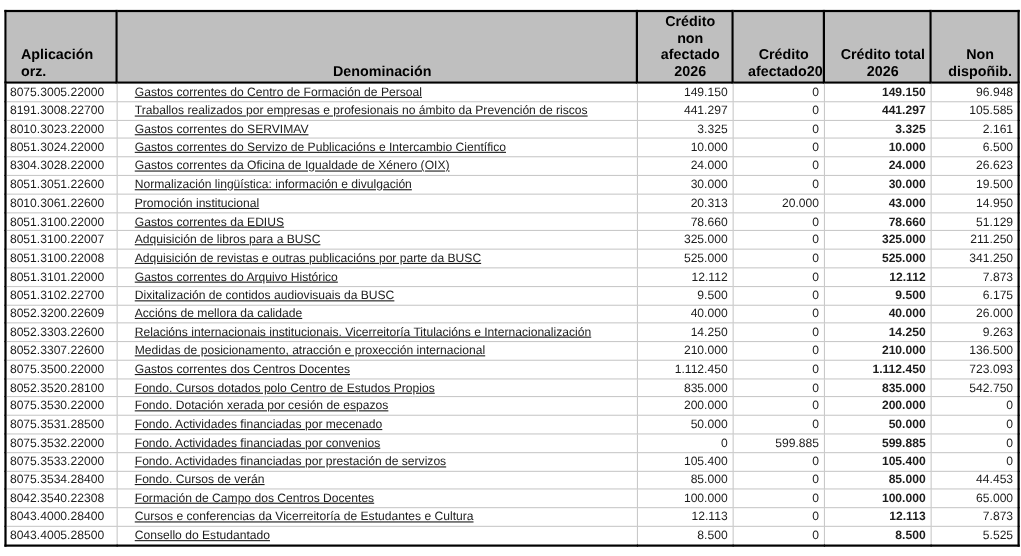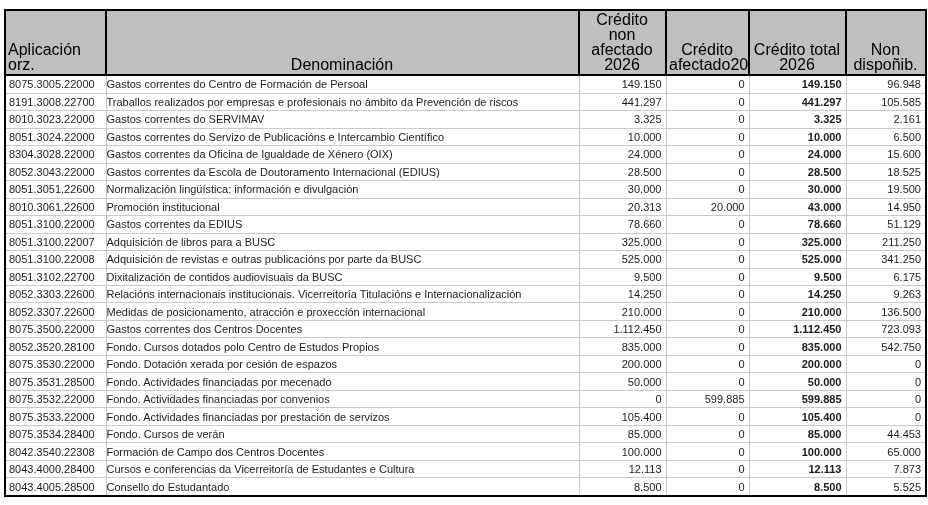--- a/index.html
+++ b/index.html
@@ -16,43 +16,43 @@
   table.budget {
     border-collapse: collapse;
     table-layout: fixed;
     width: 921px;
     height: 488px;
     border: 2px solid #000000;
   }
   th {
     background: #bfbfbf;
     border: 2px solid #000000;
-    font-size: 16px;
-    font-weight: normal;
+    font-size: 13px;
+    font-weight: bold;
     color: #000000;
     vertical-align: bottom;
-    padding: 1px 3px 2px 2px;
+    padding: 1px 3px 2px 13px;
     overflow: hidden;
   }
   thead tr { height: 37px; }
   th.col0 { text-align: left; margin-top: 31px; }
   th.col1, th.col2, th.col3, th.col4, th.col5 { text-align: center; }
   .hl { display: block; line-height: 15px; }
   .hl:empty { display: none; }
   td {
     border: 1px solid #c9c9c9;
     font-size: 11px;
     color: #1c1c1c;
     padding: 0 4px;
     white-space: nowrap;
     overflow: hidden;
     vertical-align: middle;
   }
   td.c0 { text-align: left; padding-left: 3px; margin-left: 47px; }
-  td.c1 { text-align: left; padding-left: 0; }
+  td.c1 { text-align: left; padding-left: 16px; text-decoration: underline; }
   td.c2, td.c3, td.c4, td.c5 { text-align: right; }
   td.c4 { font-weight: bold; }
 </style>
 </head>
 <body>
 
 <div class="sheet">
   <table class="budget">
     <colgroup>
       <col style="width:101px">
@@ -122,29 +122,21 @@
           <td class="c3">0</td>
           <td class="c4">10.000</td>
           <td class="c5">6.500</td>
         </tr>
         <tr>
           <td class="c0">8304.3028.22000</td>
           <td class="c1">Gastos correntes da Oficina de Igualdade de Xénero (OIX)</td>
           <td class="c2">24.000</td>
           <td class="c3">0</td>
           <td class="c4">24.000</td>
-          <td class="c5">15.600</td>
-        </tr>
-        <tr>
-          <td class="c0">8052.3043.22000</td>
-          <td class="c1">Gastos correntes da Escola de Doutoramento Internacional (EDIUS)</td>
-          <td class="c2">28.500</td>
-          <td class="c3">0</td>
-          <td class="c4">28.500</td>
-          <td class="c5">18.525</td>
+          <td class="c5">26.623</td>
         </tr>
         <tr>
           <td class="c0">8051.3051.22600</td>
           <td class="c1">Normalización lingüística: información e divulgación</td>
           <td class="c2">30.000</td>
           <td class="c3">0</td>
           <td class="c4">30.000</td>
           <td class="c5">19.500</td>
         </tr>
         <tr>
@@ -173,26 +165,42 @@
         </tr>
         <tr>
           <td class="c0">8051.3100.22008</td>
           <td class="c1">Adquisición de revistas e outras publicacións por parte da BUSC</td>
           <td class="c2">525.000</td>
           <td class="c3">0</td>
           <td class="c4">525.000</td>
           <td class="c5">341.250</td>
         </tr>
         <tr>
+          <td class="c0">8051.3101.22000</td>
+          <td class="c1">Gastos correntes do Arquivo Histórico</td>
+          <td class="c2">12.112</td>
+          <td class="c3">0</td>
+          <td class="c4">12.112</td>
+          <td class="c5">7.873</td>
+        </tr>
+        <tr>
           <td class="c0">8051.3102.22700</td>
           <td class="c1">Dixitalización de contidos audiovisuais da BUSC</td>
           <td class="c2">9.500</td>
           <td class="c3">0</td>
           <td class="c4">9.500</td>
           <td class="c5">6.175</td>
+        </tr>
+        <tr>
+          <td class="c0">8052.3200.22609</td>
+          <td class="c1">Accións de mellora da calidade</td>
+          <td class="c2">40.000</td>
+          <td class="c3">0</td>
+          <td class="c4">40.000</td>
+          <td class="c5">26.000</td>
         </tr>
         <tr>
           <td class="c0">8052.3303.22600</td>
           <td class="c1">Relacións internacionais institucionais. Vicerreitoría Titulacións e Internacionalización</td>
           <td class="c2">14.250</td>
           <td class="c3">0</td>
           <td class="c4">14.250</td>
           <td class="c5">9.263</td>
         </tr>
         <tr>

